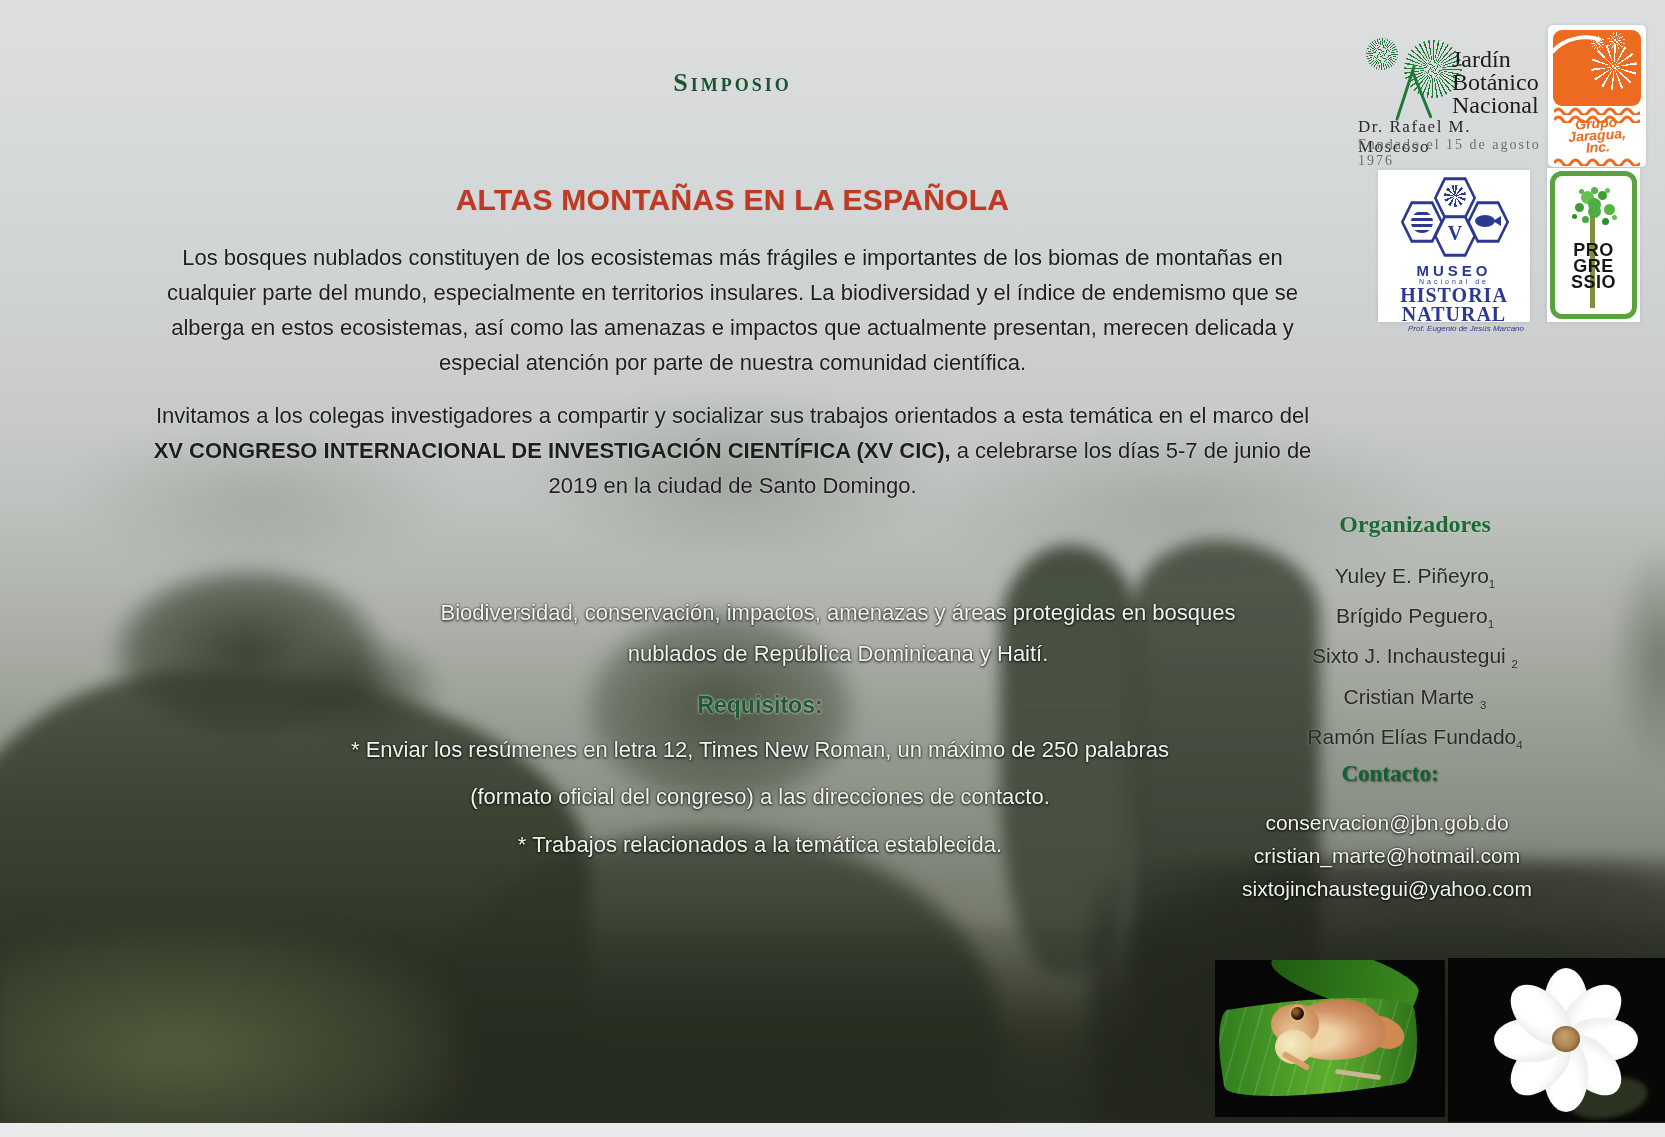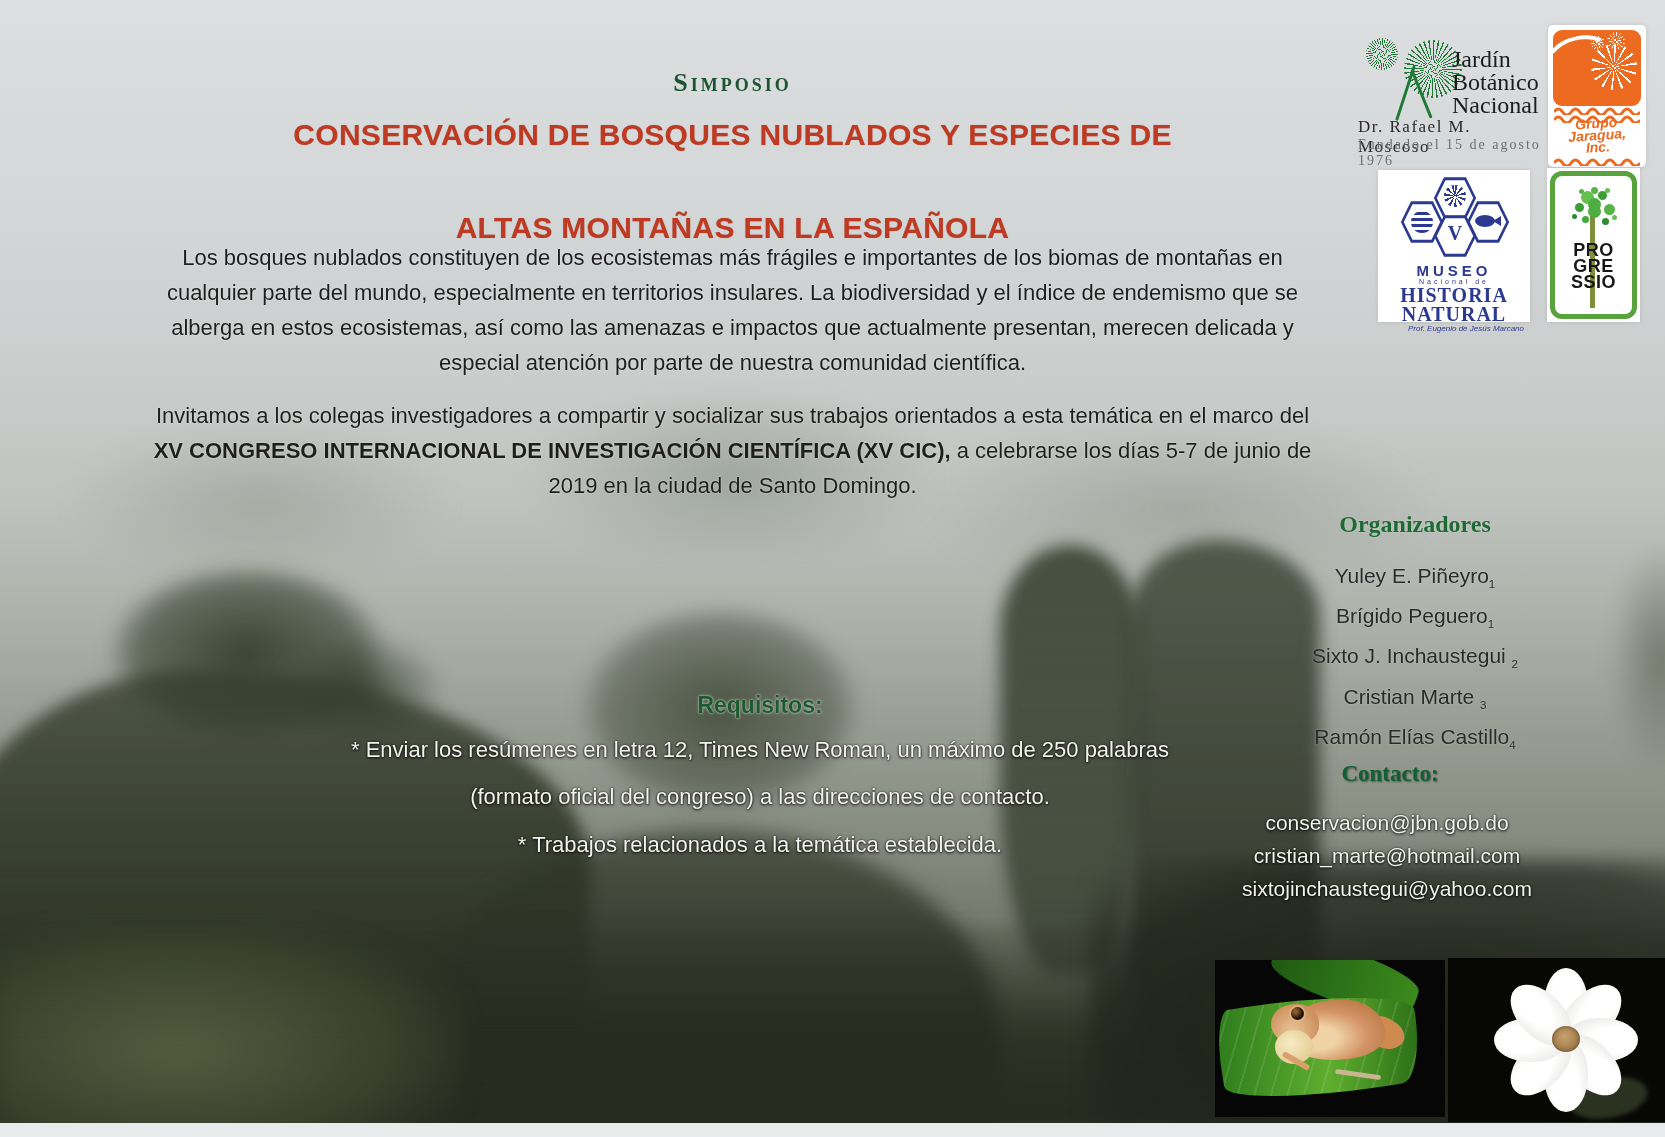--- a/index.html
+++ b/index.html
@@ -39,21 +39,21 @@
     background:radial-gradient(ellipse at 60% 60%,rgba(30,34,25,.92),rgba(33,37,27,.7) 70%,transparent 95%);}
   .bottom-strip{position:absolute;left:0;top:1123px;width:1665px;height:14px;background:#e9eaeb;}
 
   
   .center-col{position:absolute;left:140px;width:1185px;text-align:center;}
   .kicker{top:68px;font-family:"Liberation Serif",serif;font-variant:small-caps;font-weight:700;
     font-size:26px;letter-spacing:3px;color:#1a5430;}
   .title1{top:118px;font-weight:700;font-size:30px;letter-spacing:.3px;color:#bf3a22;
     text-shadow:0 0 1px rgba(120,40,20,.35);}
   .title2{top:183px;font-weight:700;font-size:30px;letter-spacing:.3px;color:#bf3a22;
-    text-shadow:0 0 1px rgba(120,40,20,.35);margin-top:28px;}
+    text-shadow:0 0 1px rgba(120,40,20,.35);}
   .para{font-size:22px;line-height:35px;color:#1e1e1e;text-shadow:0 0 2px rgba(255,255,255,.55);}
   .p1{top:240px;}
   .p2{top:398px;}
   .p2 b{font-weight:700;}
   .sec-title{font-weight:700;font-size:23px;color:#1d5a2f;text-shadow:0 0 3px rgba(240,242,238,.8),0 0 1px rgba(255,255,255,.6);}
   .tematica-title{top:548px;left:170px;width:1180px;}
   .tematica-body{top:592px;left:408px;width:860px;font-size:22px;line-height:41px;color:#f3f3ee;
     text-shadow:0 1px 3px rgba(0,0,0,.85),0 0 2px rgba(0,0,0,.7);}
   .req-title{top:692px;left:170px;width:1180px;}
   .white-line{position:absolute;left:170px;width:1180px;text-align:center;font-size:22px;color:#f3f3ee;
@@ -198,40 +198,40 @@
     <div class="blob t-far-right"></div>
     <div class="blob t-mass-left"></div>
     <div class="blob t-center-low"></div>
     <div class="blob t-bottom"></div>
     <div class="blob t-bottom-right"></div>
     <div class="blob t-left-bright"></div>
     <div class="bottom-strip"></div>
   </div>
 
   <div class="center-col kicker">Simposio</div>
-  <div class="center-col title1">CONSERVACIÓN DE BOSQUES NUBLADOS Y ESPECIES DE</div>
   <div class="center-col title2">ALTAS MONTAÑAS EN LA ESPAÑOLA</div>
 
   <div class="center-col para p1">Los bosques nublados constituyen de los ecosistemas más frágiles e importantes de los biomas de montañas en cualquier parte del mundo, especialmente en territorios insulares. La biodiversidad y el índice de endemismo que se alberga en estos ecosistemas, así como las amenazas e impactos que actualmente presentan, merecen delicada y especial atención por parte de nuestra comunidad científica.</div>
   <div class="center-col para p2"><span>Invitamos a los colegas investigadores a compartir y socializar sus trabajos orientados a esta temática en el marco del </span><b>XV CONGRESO INTERNACIONAL DE INVESTIGACIÓN CIENTÍFICA (XV CIC),</b><span> a celebrarse los días 5-7 de junio de 2019 en la ciudad de Santo Domingo.</span></div>
 
+  <div class="center-col tematica-body" style="left:408px;width:860px;">Biodiversidad, conservación, impactos, amenazas y áreas protegidas en bosques nublados de República Dominicana y Haití.</div>
 
   <div class="center-col sec-title req-title">Requisitos:</div>
   <div class="white-line req1">* Enviar los resúmenes en letra 12, Times New Roman, un máximo de 250 palabras</div>
   <div class="white-line req2">(formato oficial del congreso) a las direcciones de contacto.</div>
   <div class="white-line req3">* Trabajos relacionados a la temática establecida.</div>
 
 
   <div class="org-title">Organizadores</div>
   <div class="org-names">
     <div><span>Yuley E. Piñeyro</span><sub>1</sub></div>
     <div><span>Brígido Peguero</span><sub>1</sub></div>
     <div><span>Sixto J. Inchaustegui </span><sub>2</sub></div>
     <div><span>Cristian Marte </span><sub>3</sub></div>
-    <div><span>Ramón Elías Castillo</span><sub>4</sub></div>
+    <div><span>Ramón Elías Fundado</span><sub>4</sub></div>
   </div>
 
   <div class="contact-title">Contacto:</div>
   <div class="emails">
     <div>conservacion@jbn.gob.do</div>
     <div>cristian_marte@hotmail.com</div>
     <div>sixtojinchaustegui@yahoo.com</div>
   </div>
 
   <div class="jbn">

